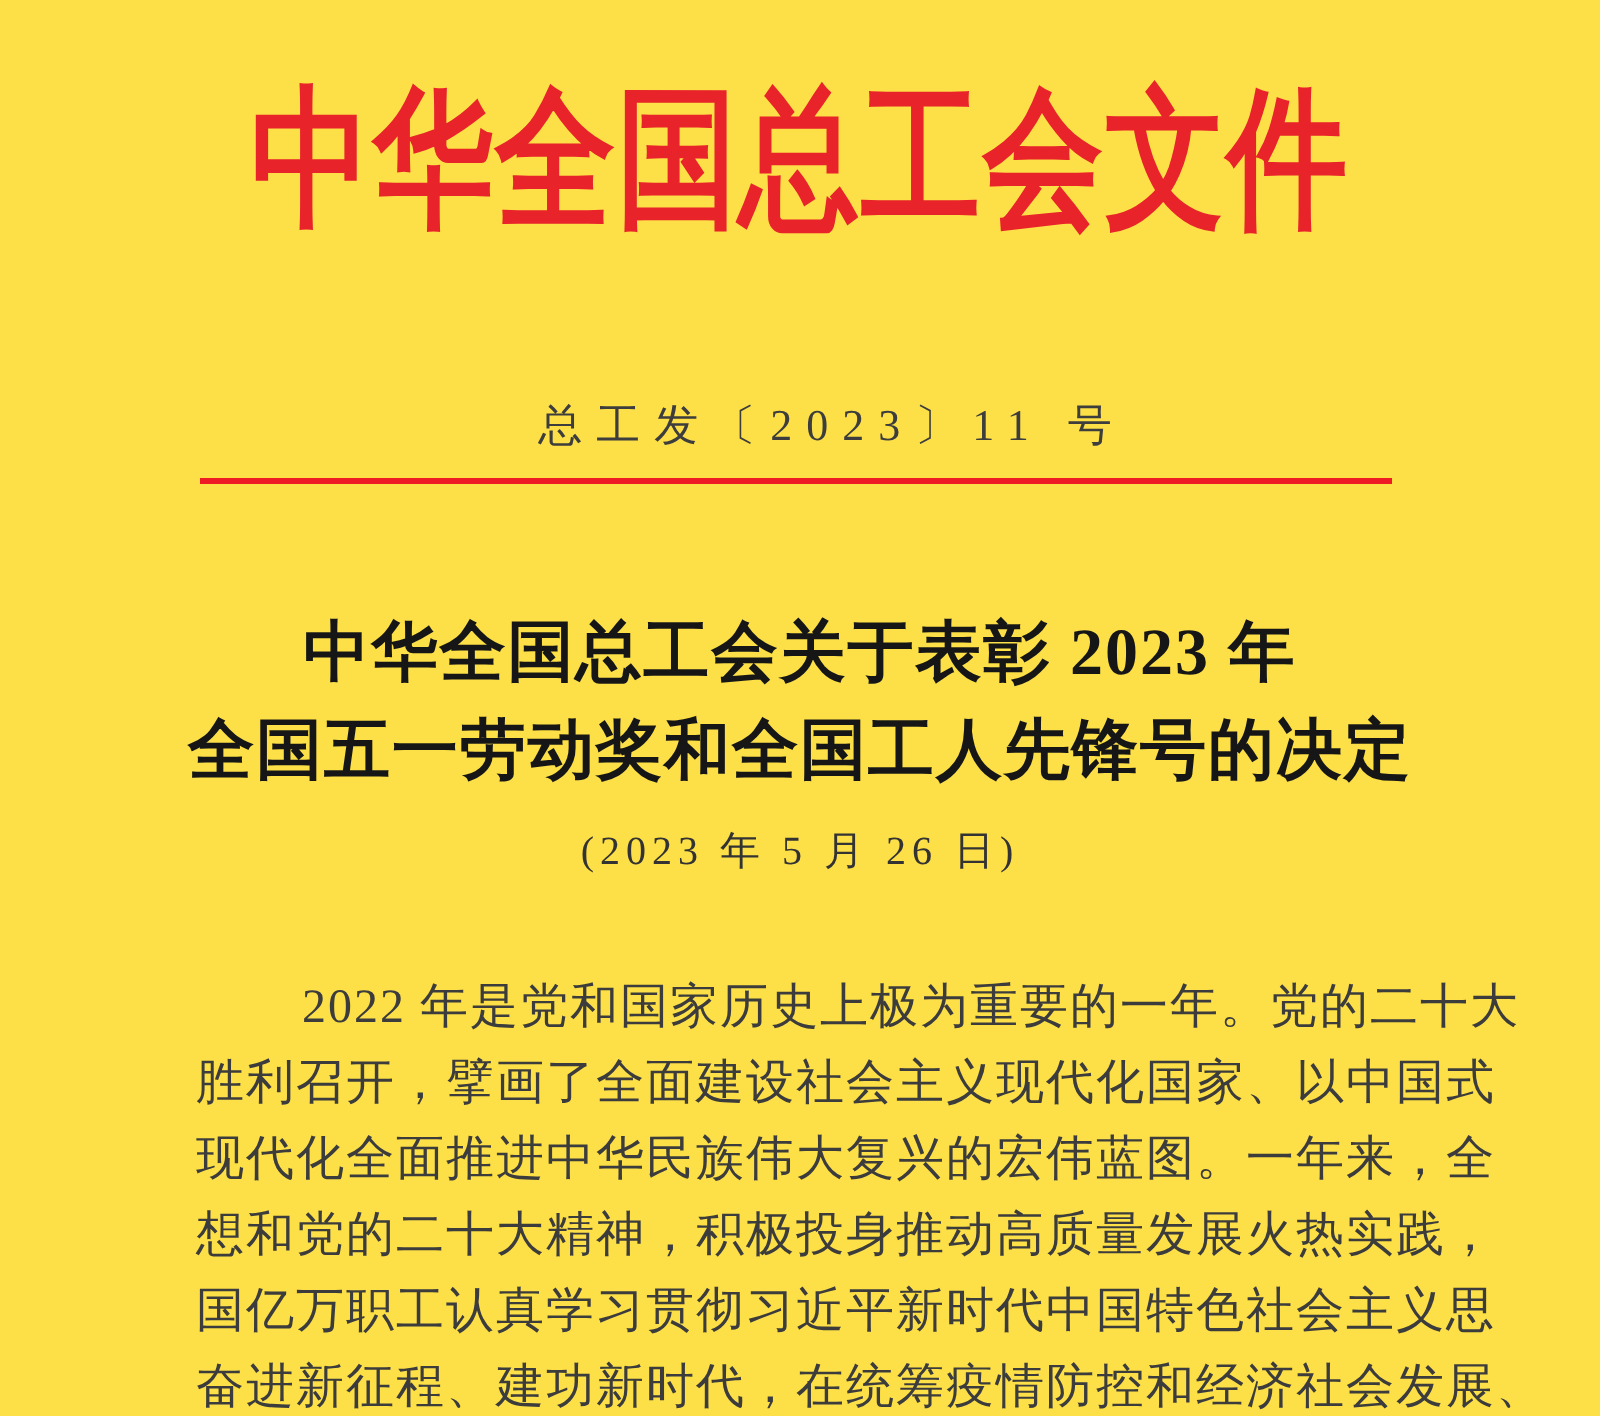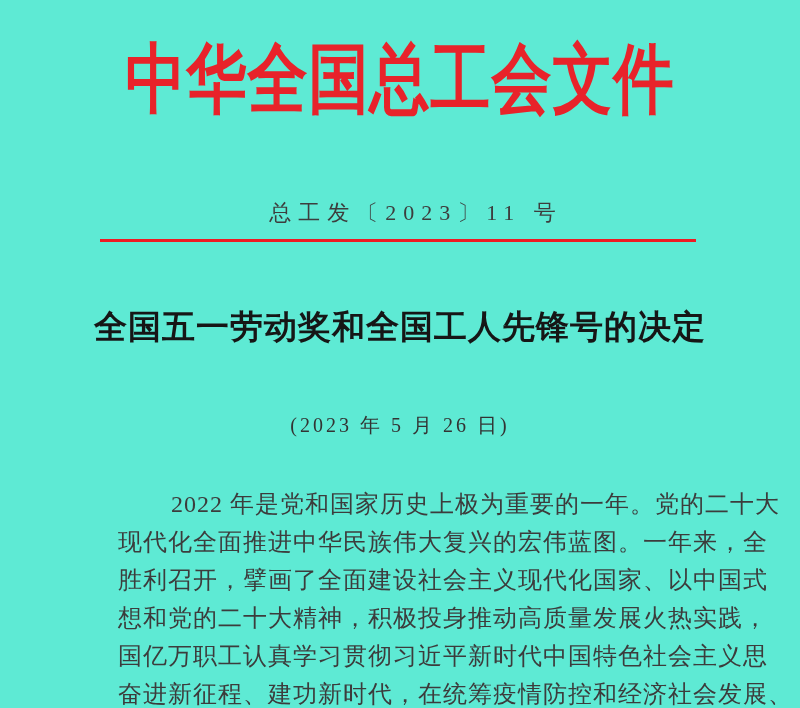--- a/index.html
+++ b/index.html
@@ -4,21 +4,21 @@
 <style>
   html, body {
     margin: 0;
     padding: 0;
     background: #ffffff;
   }
   .page {
     position: relative;
     width: 800px;
     height: 708px;
-    background: #5eead4;
+    background: #fde047;
     overflow: hidden;
     font-family: "Liberation Serif", "DejaVu Serif", serif;
   }
   
   .masthead {
     position: absolute;
     top: 34px;
     left: 0;
     width: 100%;
     height: 92px;
@@ -94,47 +94,47 @@
     width: 610px;
     font-size: 24px;
     line-height: 38px;
     color: #3c3c3c;
     font-weight: normal;
   }
   .b-line {
     letter-spacing: 1px;
     white-space: nowrap;
     text-align: left;
-    margin-left: 20px;
   }
   .b-line.indent {
     padding-left: 53px;
   }
 </style>
 </head>
 <body>
 
 <div class="page">
 
   <header class="masthead">
     <span class="masthead-title">中华全国总工会文件</span>
   </header>
 
   <div class="doc-number">总工发〔2023〕11 号</div>
 
   <div class="divider"></div>
 
   <h1 class="heading">
+    <div class="h-line">中华全国总工会关于表彰 2023 年</div>
     <div class="h-line">全国五一劳动奖和全国工人先锋号的决定</div>
   </h1>
 
   <div class="doc-date">(2023 年 5 月 26 日)</div>
 
   <div class="body-text">
     <div class="b-line indent">2022 年是党和国家历史上极为重要的一年。党的二十大</div>
+    <div class="b-line">胜利召开，擘画了全面建设社会主义现代化国家、以中国式</div>
     <div class="b-line">现代化全面推进中华民族伟大复兴的宏伟蓝图。一年来，全</div>
-    <div class="b-line">胜利召开，擘画了全面建设社会主义现代化国家、以中国式</div>
     <div class="b-line">想和党的二十大精神，积极投身推动高质量发展火热实践，</div>
     <div class="b-line">国亿万职工认真学习贯彻习近平新时代中国特色社会主义思</div>
     <div class="b-line">奋进新征程、建功新时代，在统筹疫情防控和经济社会发展、</div>
   </div>
 
 </div>
 
 </body></html>

